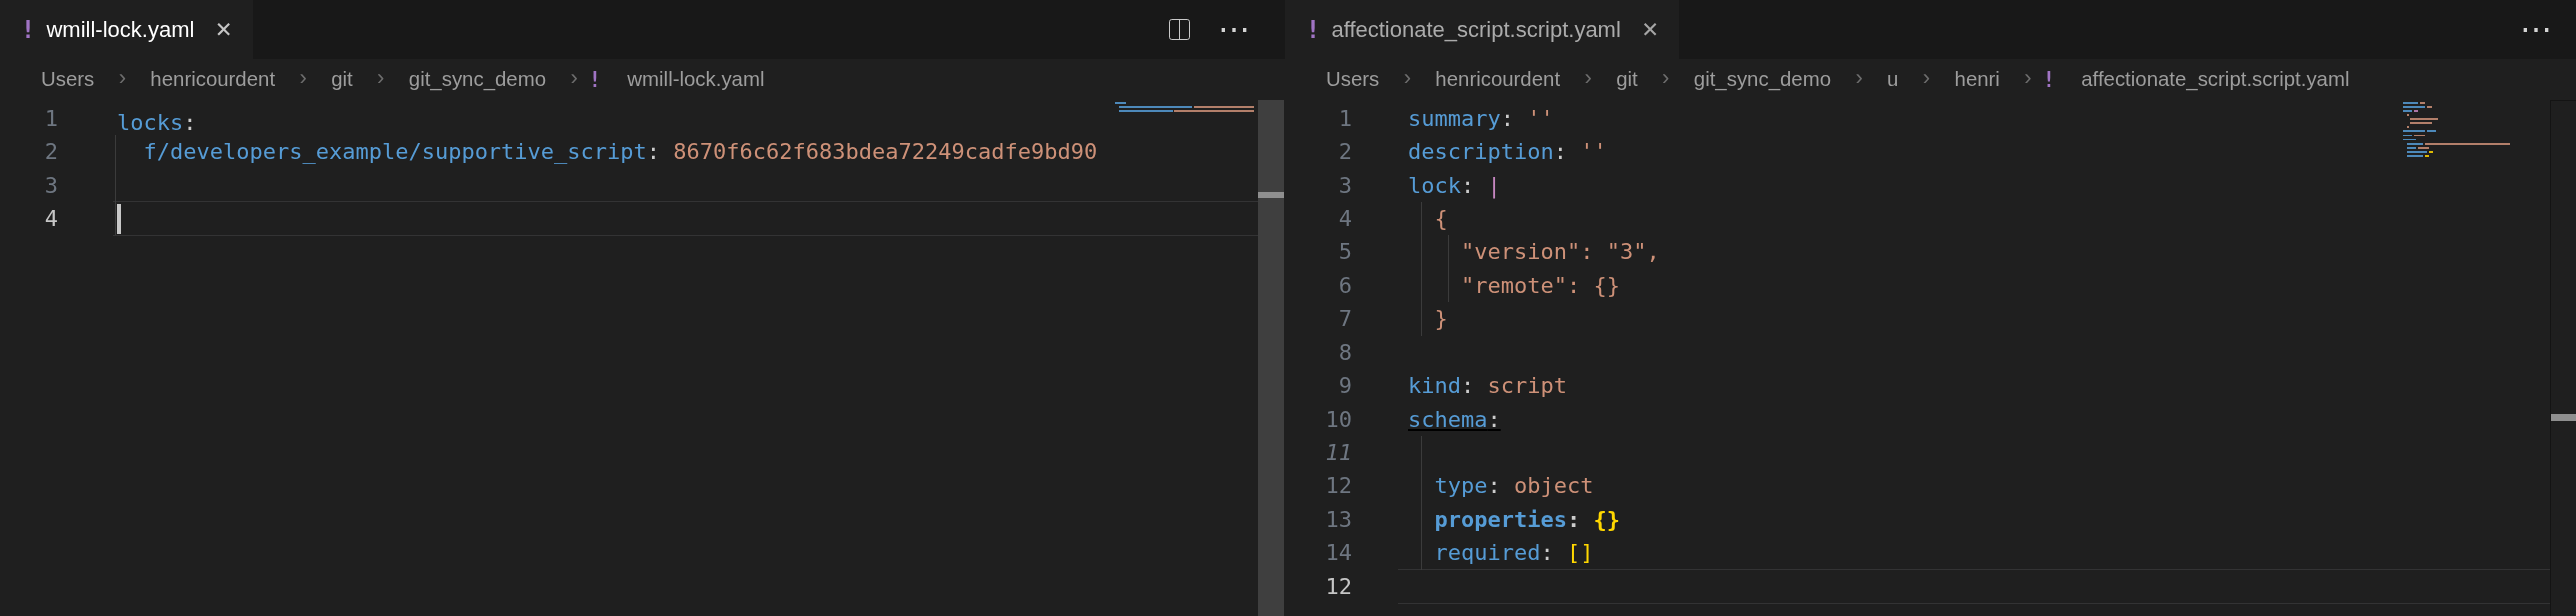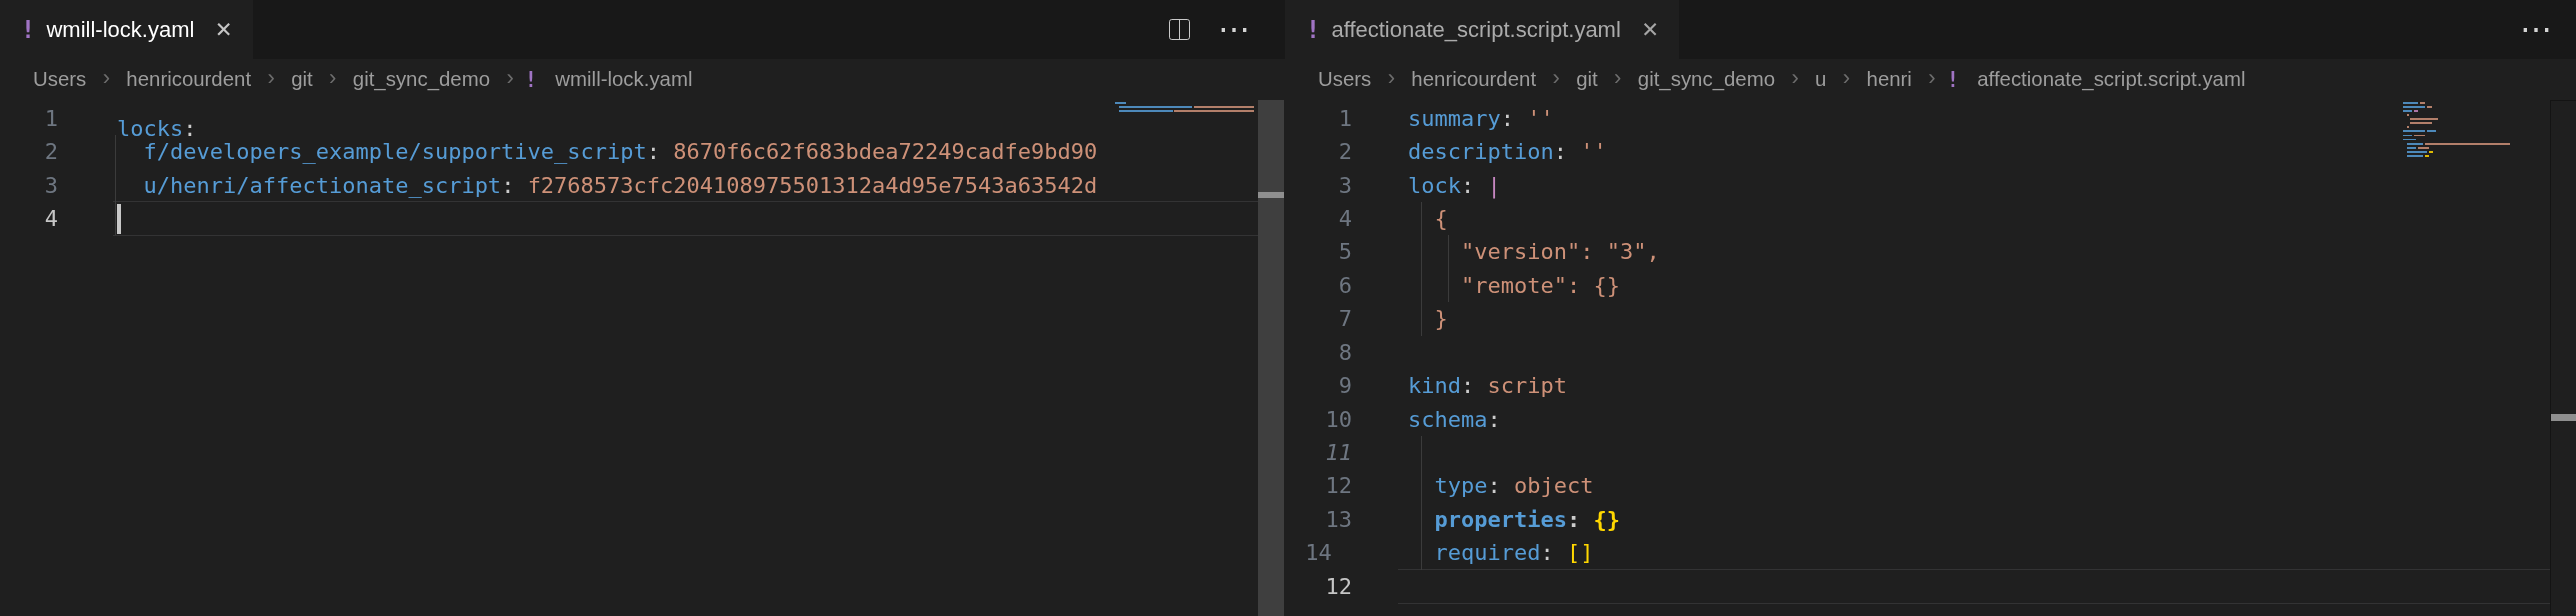--- a/index.html
+++ b/index.html
@@ -23,21 +23,21 @@
   #pane-right .tab-actions { right:22px; }
   .splitbox { width:21.3px; height:21.3px; border:1.9px solid #c9c9c9; border-radius:2.8px; position:relative; }
   .splitbox::after { content:""; position:absolute; left:50%; top:0; bottom:0; width:1.9px;
                      margin-left:-0.9px; background:#c9c9c9; }
   .more { font-size:32px; color:#d4d4d4; line-height:18.6px; letter-spacing:1.9px; }
 
   
   .breadcrumb { position:absolute; left:0; right:0; top:59px; height:41px; background:var(--editor-bg);
                 display:flex; align-items:center; padding-left:24px; font-size:20.4px;
                 color:var(--breadcrumb-fg); white-space:nowrap; }
-  .crumb { margin:0 9px; cursor:pointer; }
+  .crumb { margin:0 17px; cursor:pointer; }
   .csep { color:#6d6d6d; font-size:22px; margin:0 7.4px 2.8px 7.4px; }
   .cicon { font-weight:bold; font-size:20.4px; color:var(--yaml-icon); margin:0 9.3px 0 3.7px;
            font-family:"DejaVu Sans Mono",monospace; }
 
   
   .editor { position:absolute; left:0; right:0; top:100px; bottom:0; background:var(--editor-bg); }
   .gutter { position:absolute; left:0; top:0; width:58px; }
   #pane-right .gutter { width:67px; }
   .lnum { position:absolute; right:0; height:33px; line-height:33px; width:58px; text-align:right;
           font-family:"DejaVu Sans Mono",monospace; font-size:22px; color:var(--line-num); }
@@ -114,23 +114,22 @@
   <div class="editor">
     <div class="curline"></div>
     <div class="guide g1"></div>
     <div class="gutter">
         <div class="lnum" style="top: 1.9px;">1</div>
         <div class="lnum" style="top: 35px;">2</div>
         <div class="lnum" style="top: 69px;">3</div>
         <div class="lnum active" style="top: 102px;">4</div>
       </div>
     <div class="code">
-        <div class="cline" style="top: 12px; text-align: right;"><span class="tok tok-key">locks</span><span class="tok tok-pun">:</span></div>
+        <div class="cline" style="top: 6px; text-align: right;"><span class="tok tok-key">locks</span><span class="tok tok-pun">:</span></div>
         <div class="cline" style="top: 35px;"><span class="tok tok-pun">  </span><span class="tok tok-key">f/developers_example/supportive_script</span><span class="tok tok-pun">: </span><span class="tok tok-str">8670f6c62f683bdea72249cadfe9bd90</span></div>
-        <div class="cline" style="top: 69px;"><span class="tok tok-pun">  </span><span class="tok tok-key">u/henri/affectionate_script</span><span class="tok tok-pun">: </span><span class="tok tok-str">f2768573cfc204108975501312a4d95e7543a63542d</span></div>
         <div class="cline" style="top: 102px;"></div>
       </div>
     <div class="cursor"></div>
     <div class="minimap">
         <div class="mrow" style="margin-left: 0px;">
           <span class="mseg mini-key" style="width: 11px;"></span>
         </div>
         <div class="mrow" style="margin-left: 3.7px;">
           <span class="mseg mini-key" style="width: 74px;"></span>
           <span class="mseg mini-str" style="width: 61px;"></span>
@@ -185,33 +184,33 @@
         <div class="lnum" style="top: 102px;">4</div>
         <div class="lnum" style="top: 135px;">5</div>
         <div class="lnum" style="top: 169px;">6</div>
         <div class="lnum" style="top: 202px;">7</div>
         <div class="lnum" style="top: 236px;">8</div>
         <div class="lnum" style="top: 269px;">9</div>
         <div class="lnum" style="top: 303px;">10</div>
         <div class="lnum" style="top: 336px; font-style: italic;">11</div>
         <div class="lnum" style="top: 369px;">12</div>
         <div class="lnum" style="top: 403px;">13</div>
-        <div class="lnum" style="top: 436px; text-align: center;">14</div>
+        <div class="lnum" style="top: 436px;">14</div>
         <div class="lnum active" style="top: 470px;">12</div>
       </div>
     <div class="code">
         <div class="cline" style="top: 1.9px;"><span class="tok tok-key">summary</span><span class="tok tok-pun">: </span><span class="tok tok-str">''</span></div>
         <div class="cline" style="top: 35px;"><span class="tok tok-key">description</span><span class="tok tok-pun">: </span><span class="tok tok-str">''</span></div>
         <div class="cline" style="top: 69px;"><span class="tok tok-key">lock</span><span class="tok tok-pun">: </span><span class="tok tok-kw">|</span></div>
         <div class="cline" style="top: 102px;"><span class="tok tok-pun">  </span><span class="tok tok-str">{</span></div>
         <div class="cline" style="top: 135px;"><span class="tok tok-pun">    </span><span class="tok tok-str">"version": "3",</span></div>
         <div class="cline" style="top: 169px;"><span class="tok tok-pun">    </span><span class="tok tok-str">"remote": {}</span></div>
         <div class="cline" style="top: 202px;"><span class="tok tok-pun">  </span><span class="tok tok-str">}</span></div>
         <div class="cline" style="top: 269px;"><span class="tok tok-key">kind</span><span class="tok tok-pun">: </span><span class="tok tok-str">script</span></div>
-        <div class="cline" style="top: 303px;"><span class="tok tok-key">schema</span><span class="tok tok-pun">:</span></div>
+        <div class="cline" style="top: 303px; text-decoration: underline;"><span class="tok tok-key">schema</span><span class="tok tok-pun">:</span></div>
         <div class="cline" style="top: 369px;"><span class="tok tok-pun">  </span><span class="tok tok-key">type</span><span class="tok tok-pun">: </span><span class="tok tok-str">object</span></div>
         <div class="cline" style="top: 403px; font-weight: bold;"><span class="tok tok-pun">  </span><span class="tok tok-key">properties</span><span class="tok tok-pun">: </span><span class="tok tok-y">{}</span></div>
         <div class="cline" style="top: 436px;"><span class="tok tok-pun">  </span><span class="tok tok-key">required</span><span class="tok tok-pun">: </span><span class="tok tok-y">[]</span></div>
         <div class="cline" style="top: 470px;"></div>
       </div>
     <div class="minimap">
         <div class="mrow" style="margin-left: 0px;">
           <span class="mseg mini-key" style="width: 15px;"></span>
           <span class="mseg mini-str" style="width: 5.6px;"></span>
         </div>

